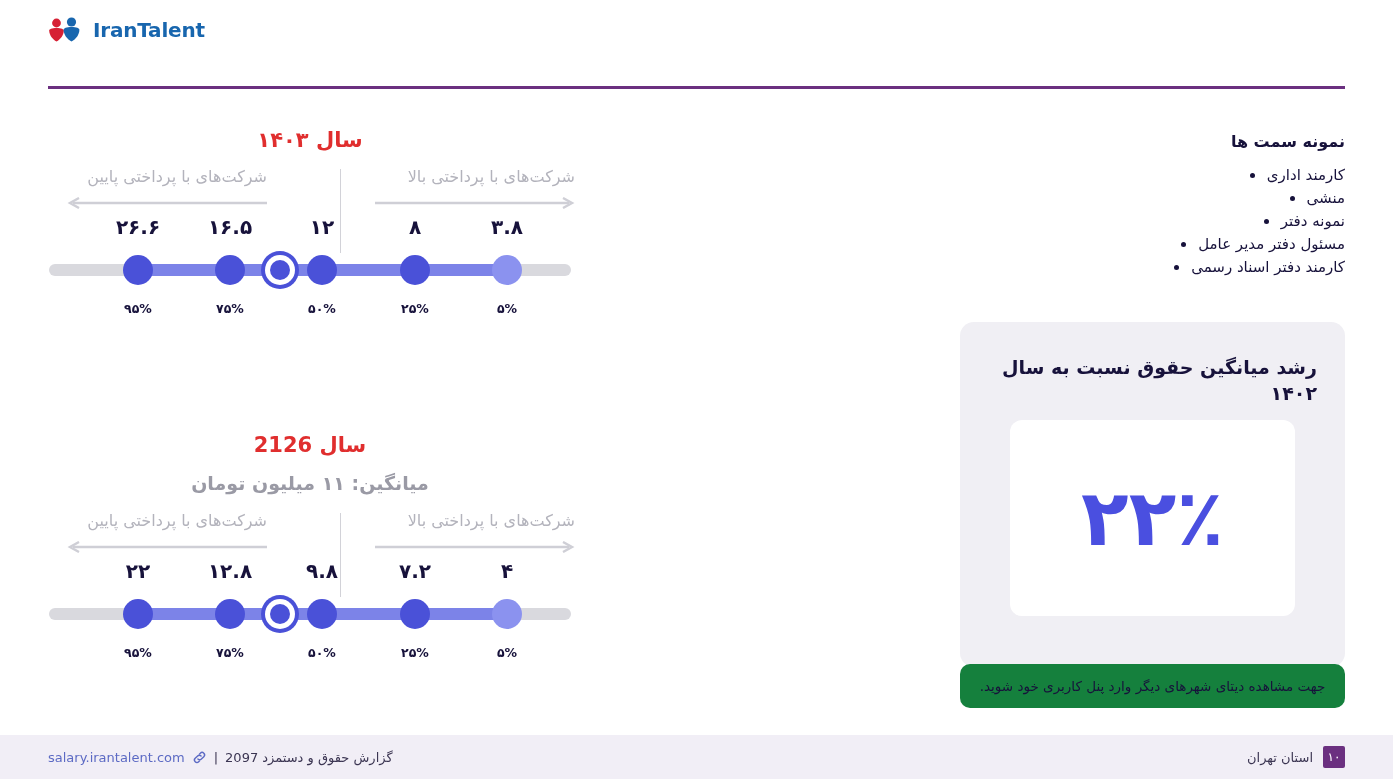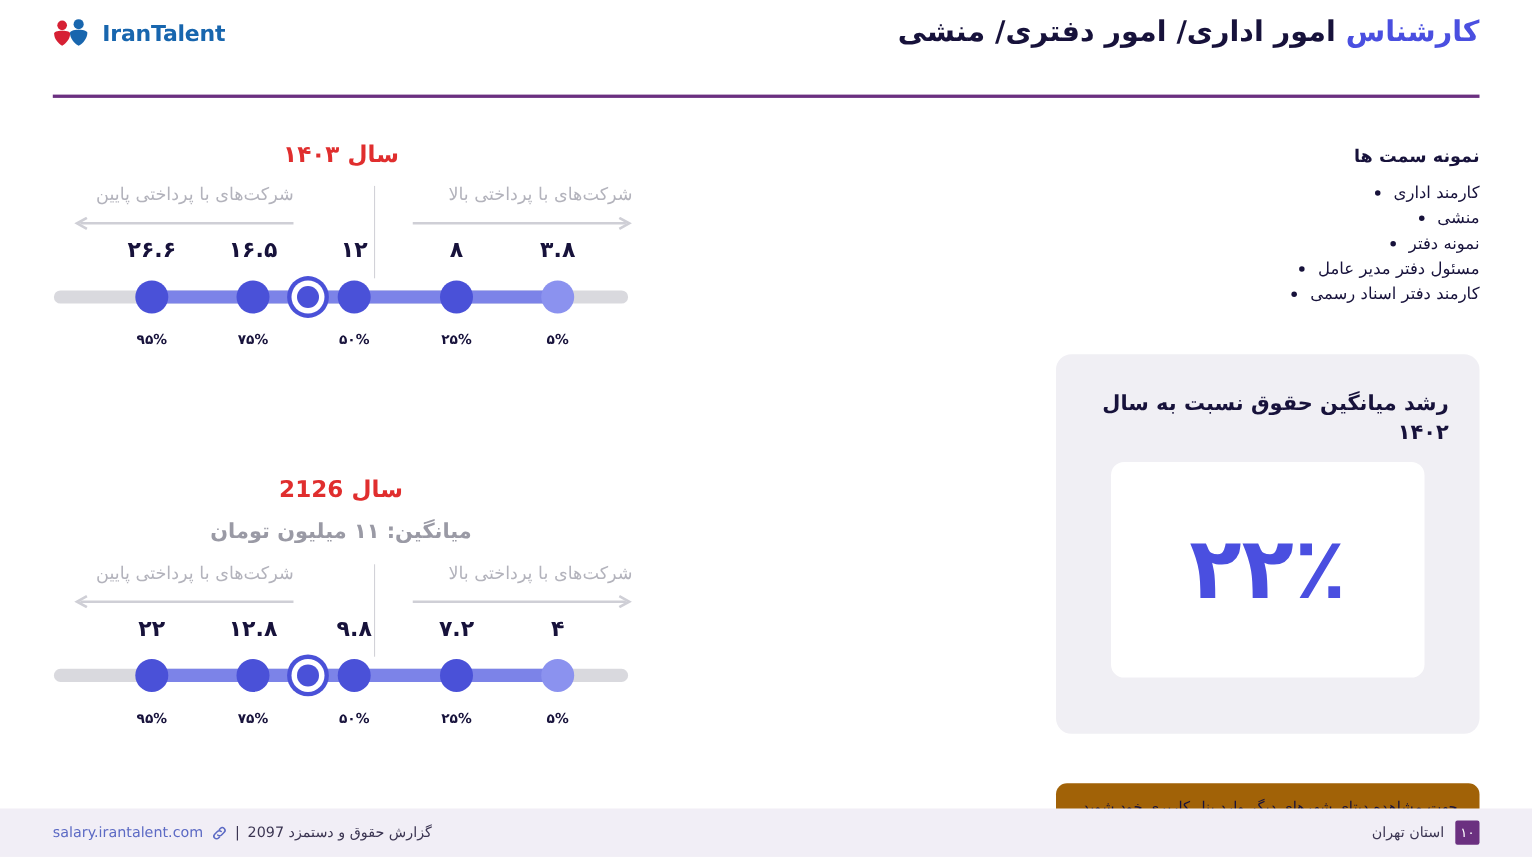--- a/index.html
+++ b/index.html
@@ -265,25 +265,25 @@
   .growth-value {
     font-size: 78px;
     font-weight: 700;
     color: #4A4FE0;
     direction: rtl;
     line-height: 1;
   }
 
   .note-card {
     position: absolute;
-    top: 712px;
+    top: 664px;
     right: 48px;
     width: 385px;
     height: 44px;
-    background: #a16207;
+    background: #15803d;
     border-radius: 10px;
     display: flex;
     align-items: center;
     justify-content: center;
     direction: rtl;
   }
   .note-text {
     font-size: 13.5px;
     color: #17123B;
     text-align: center;
@@ -359,23 +359,20 @@
       <svg viewBox="0 0 38 26" width="38" height="26" xmlns="http://www.w3.org/2000/svg">
         <circle cx="8.5" cy="6" r="4.4" fill="#D62034"></circle>
         <path d="M1.2 13.5 C1.2 12.2 3.6 11 8.5 11 C13.4 11 15.8 12.2 15.8 13.5 C15.8 18 12.4 22.5 8.5 24.5 C4.6 22.5 1.2 18 1.2 13.5 Z" fill="#D62034"></path>
         <circle cx="23.5" cy="5" r="4.6" fill="#1866AE"></circle>
         <path d="M15.6 12.8 C15.6 11.4 18.4 10 23.5 10 C28.6 10 31.4 11.4 31.4 12.8 C31.4 17.6 27.8 22.4 23.5 24.6 C19.2 22.4 15.6 17.6 15.6 12.8 Z" fill="#1866AE"></path>
       </svg>
     </span>
     <span class="logo-text">IranTalent</span>
   </div>
 
-  <div class="header-title">
-    <span class="accent">کارشناس</span><span> امور اداری/ امور دفتری/ منشی</span>
-  </div>
 
   <div class="header-rule"></div>
 
   <div class="chart-block y1403">
     <div class="chart-year">سال ۱۴۰۳</div>
 
     <div class="arrows-row">
       <div class="divider-tick"></div>
       <div class="arrow-side low">
         <div class="arrow-label">شرکت‌های با پرداختی پایین</div>

